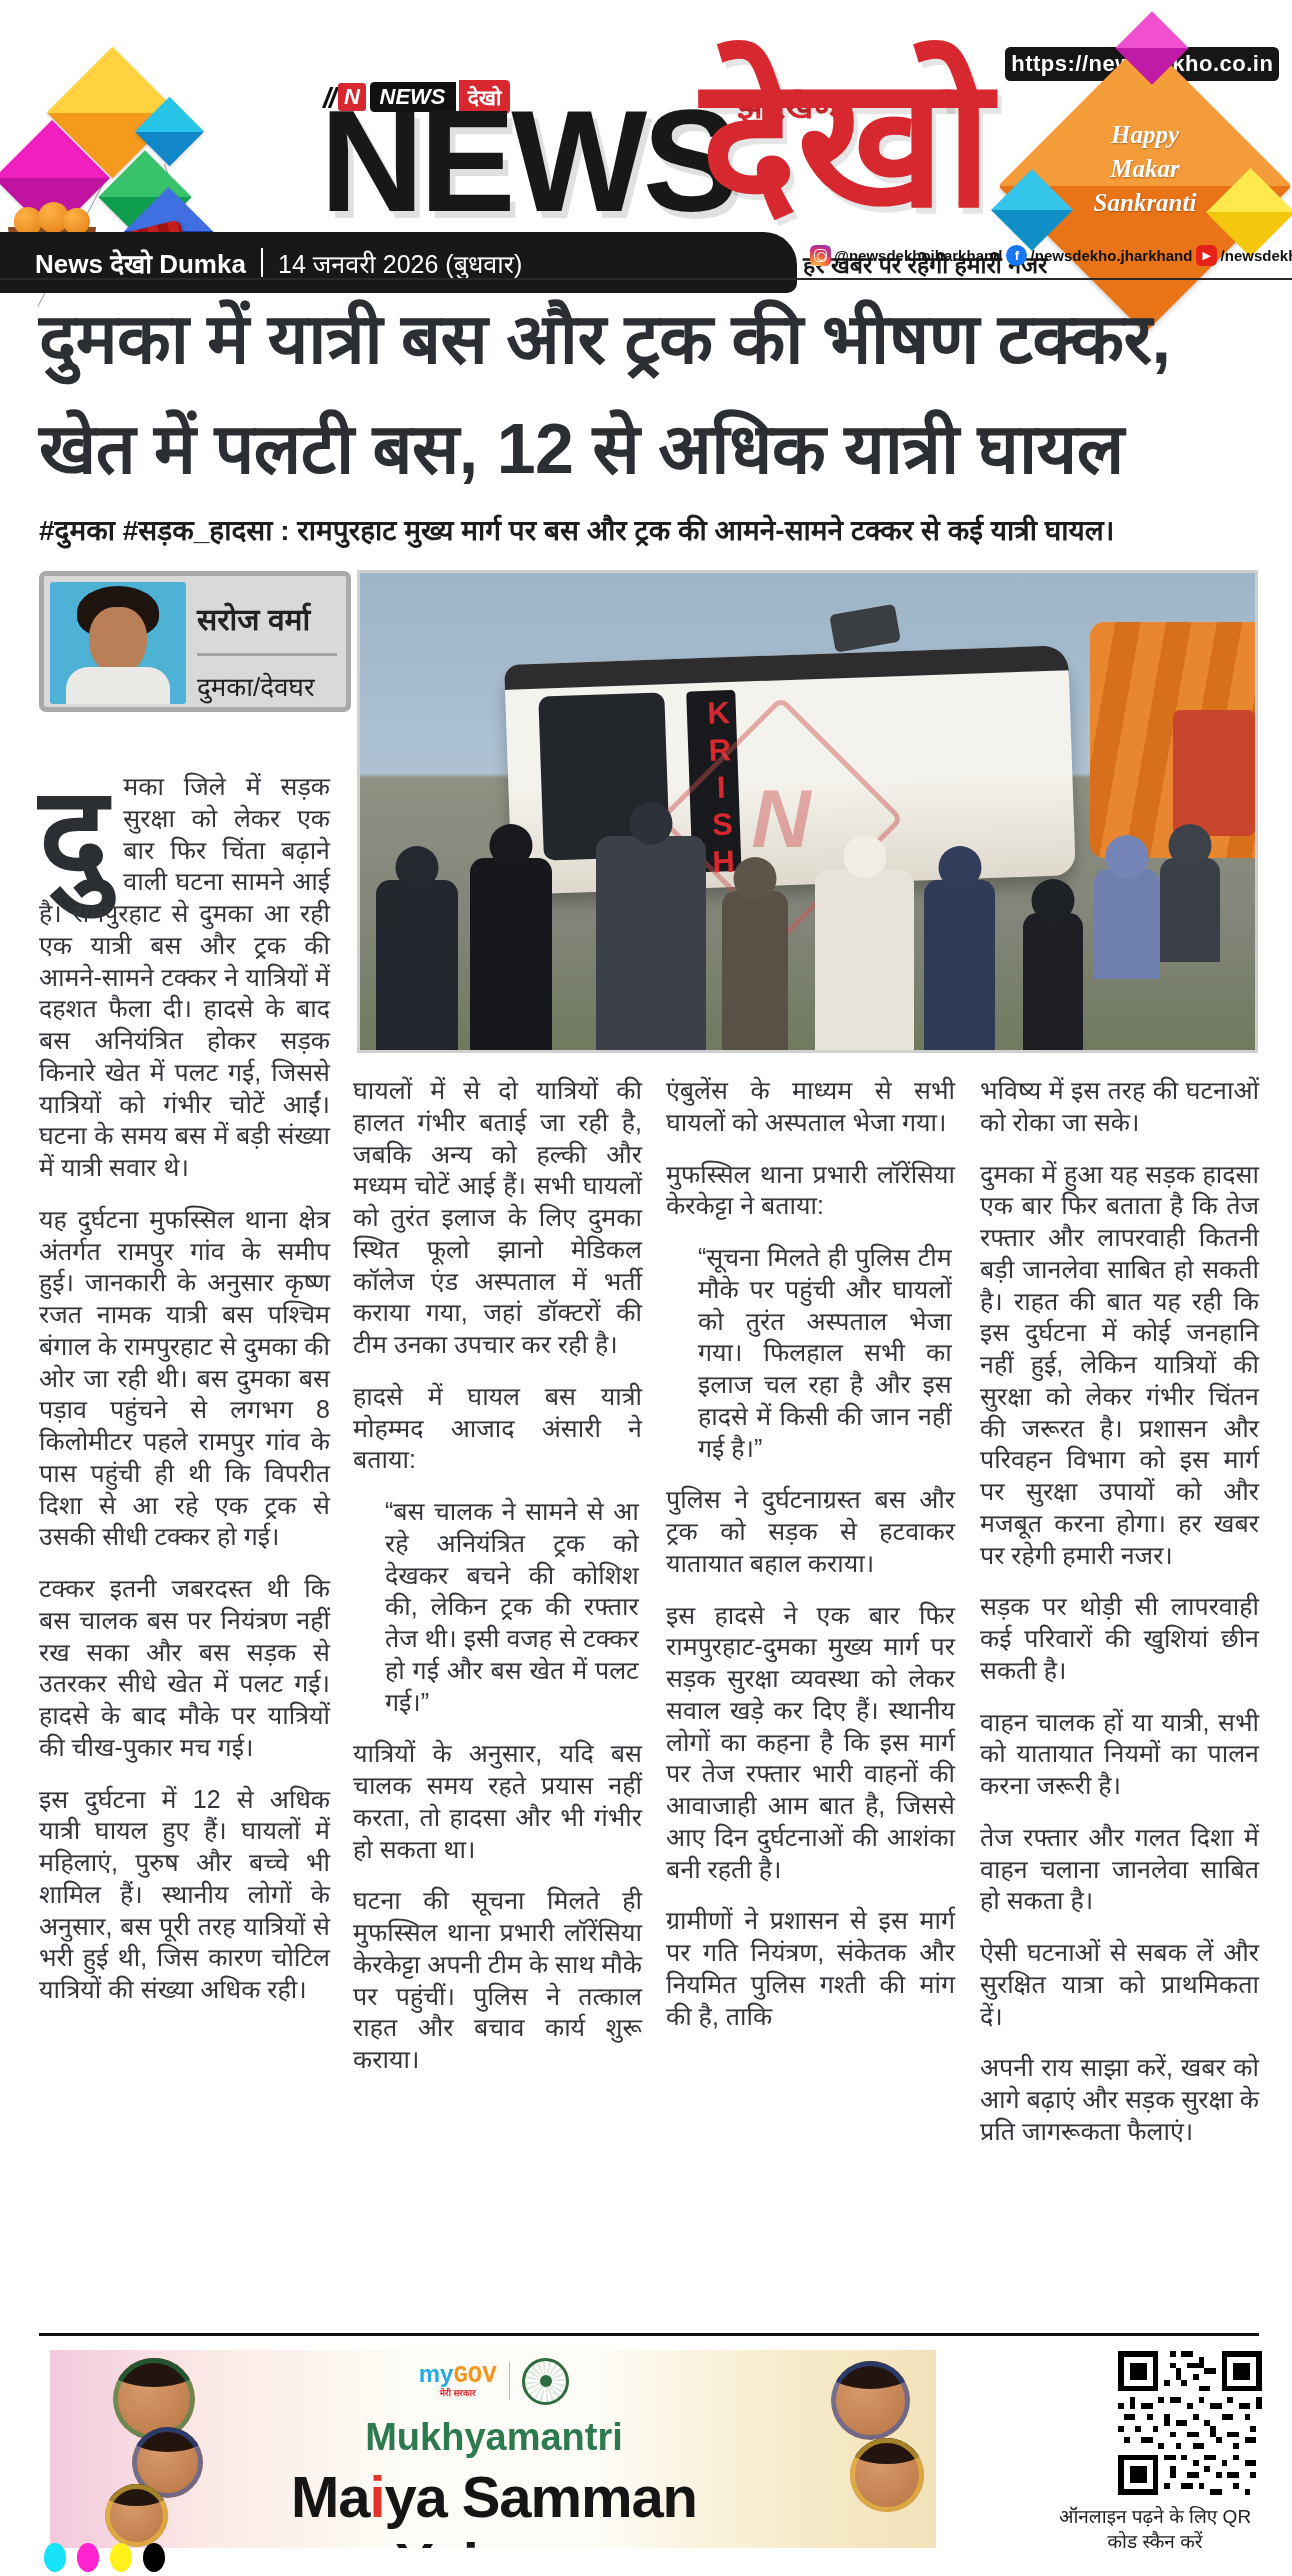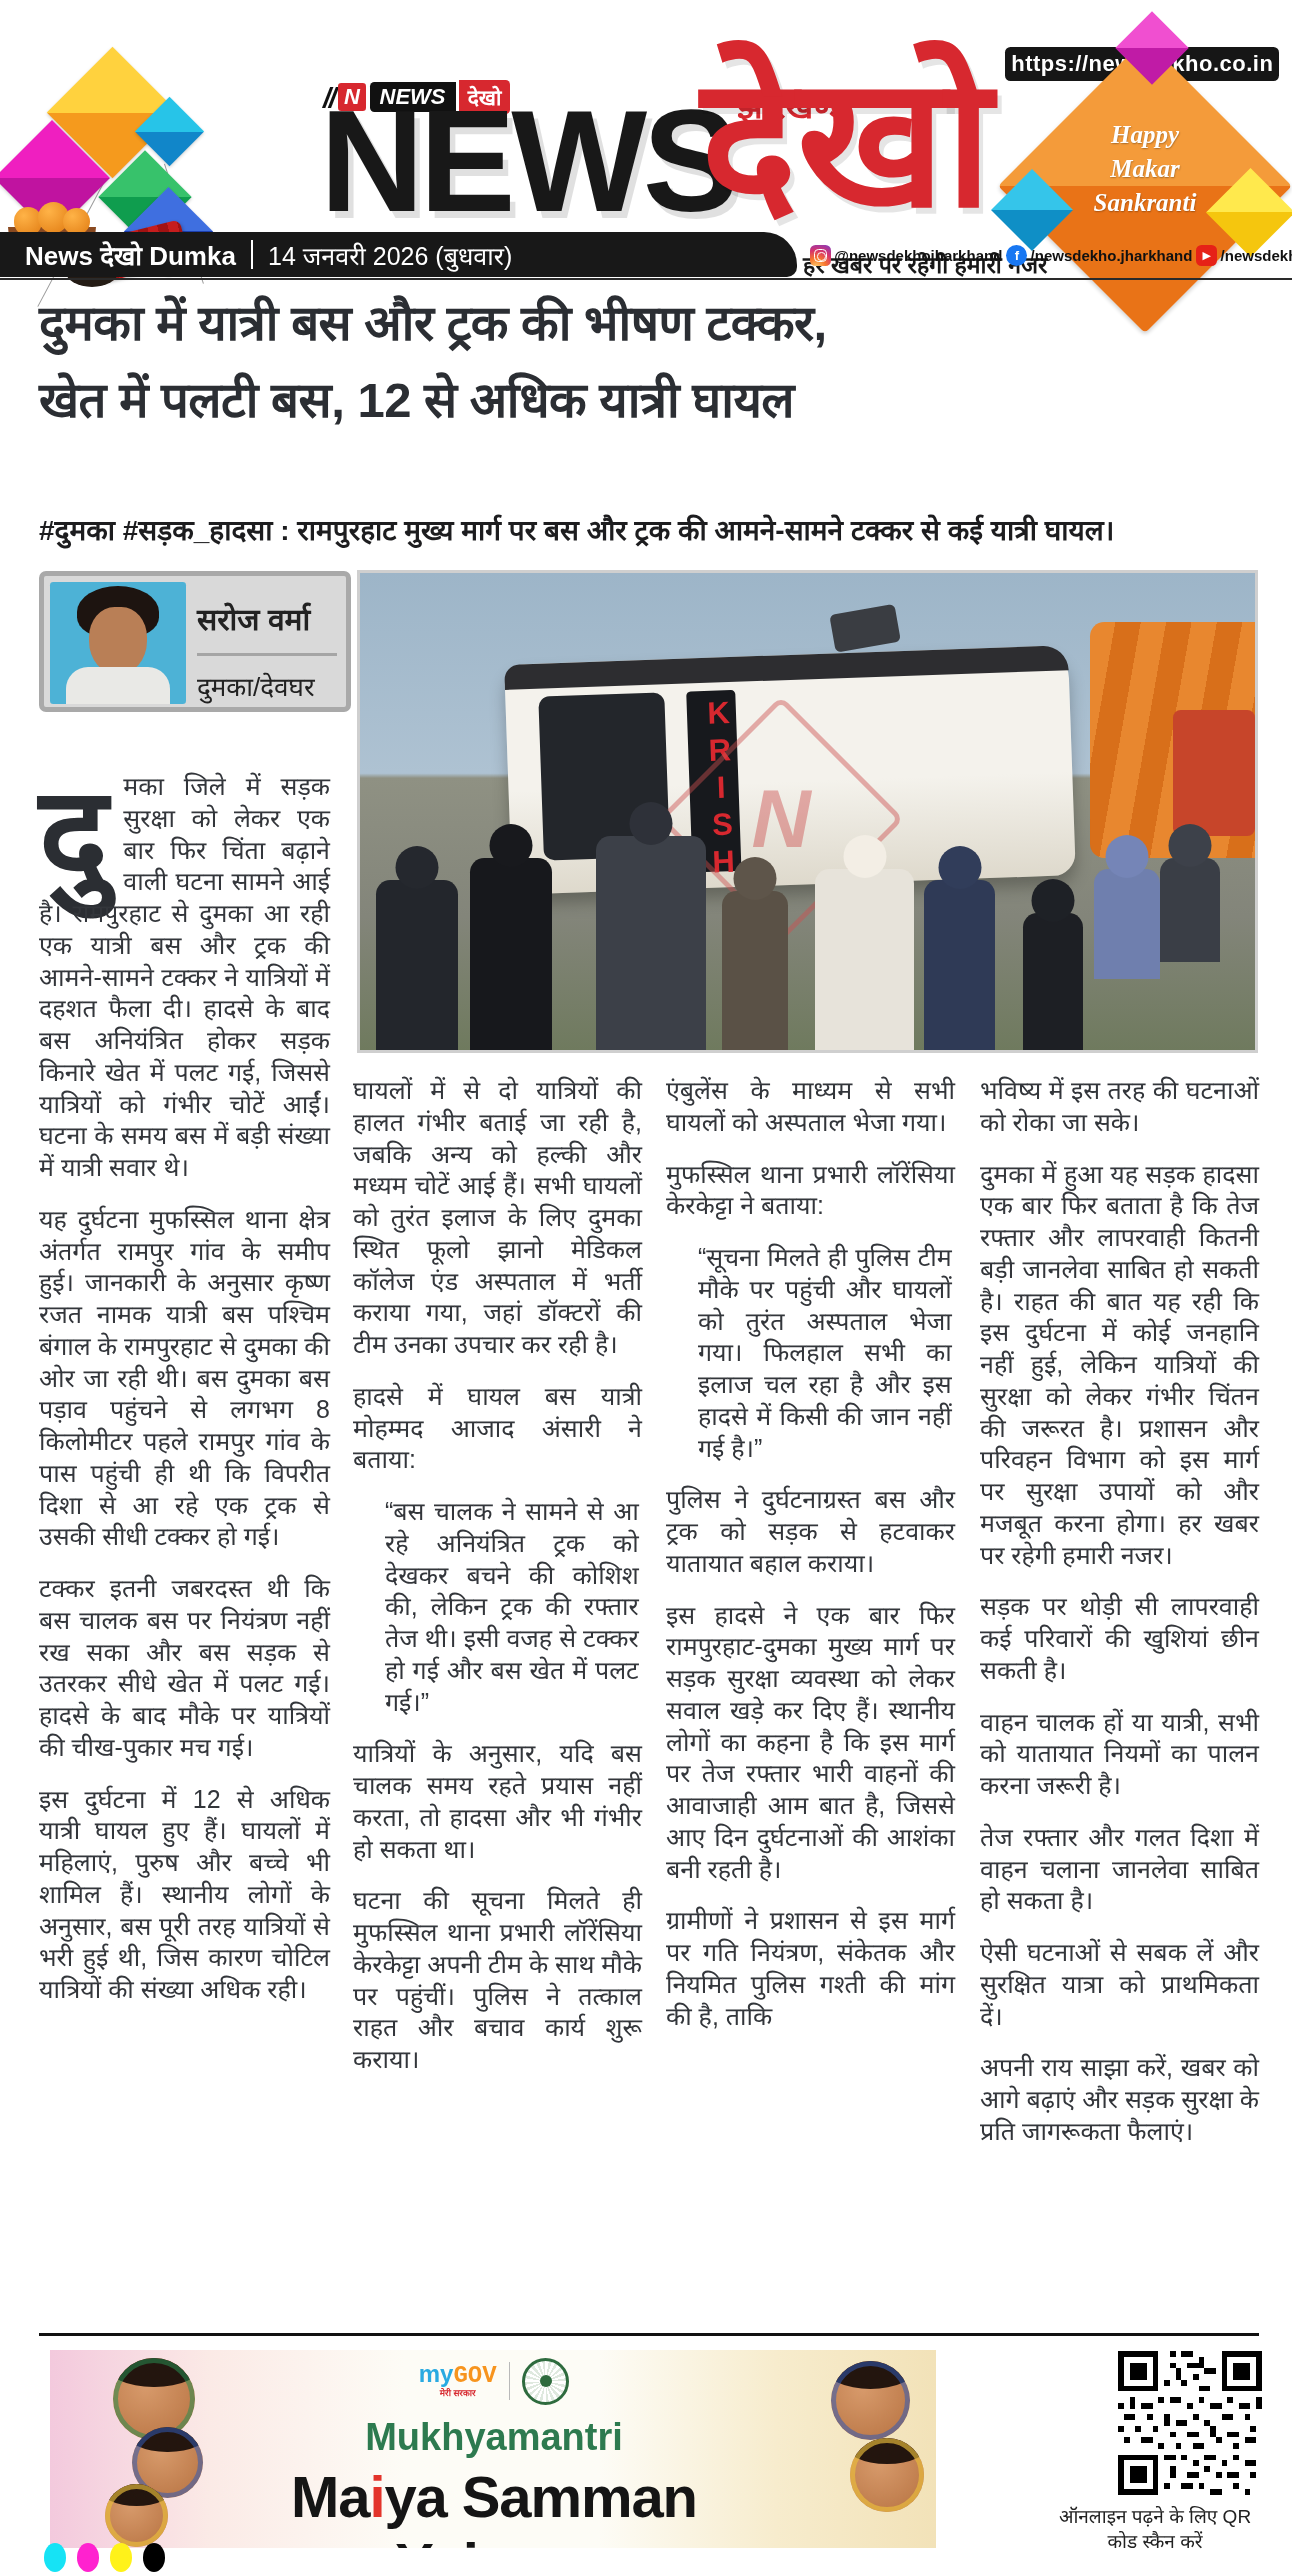--- a/index.html
+++ b/index.html
@@ -57,39 +57,39 @@
     position:absolute;left:1041px;top:118px;width:208px;text-align:center;color:#fff;
     font-family:"Liberation Serif","DejaVu Serif",serif;font-style:italic;font-weight:bold;
     font-size:25px;line-height:1.35;text-shadow:0.5px 1.1px 1.6px rgba(0,0,0,.3);
   }
   .kr-small{position:absolute;transform:rotate(45deg);}
   .kr1{left:1003px;top:181px;width:58px;height:58px;background:linear-gradient(135deg,#35c5ea 50%,#0f8fc6 50%);}
   .kr2{left:1219px;top:181px;width:63px;height:63px;background:linear-gradient(135deg,#ffe94d 50%,#f5c60e 50%);}
   .kr3{left:1126px;top:22px;width:52px;height:52px;background:linear-gradient(135deg,#f04fd0 50%,#c01ba6 50%);}
   
   .edition-bar{
-    position:absolute;left:0;top:232px;width:797px;height:45px;background:#181818;
-    border-radius:0 33px 10px 0;display:flex;align-items:center;color:#fff;padding-left:25px;box-sizing:border-box;gap:15.3px;
+    position:absolute;left:0;top:232px;width:797px;height:61px;background:#181818;
+    border-radius:0 33px 10px 0;display:flex;align-items:center;color:#fff;padding-left:35px;box-sizing:border-box;gap:15.3px;
   }
   .edition-bar .ed-name{font-size:26px;font-weight:bold;}
   .edition-bar .ed-sep{width:1.6px;height:28.5px;background:#ffffff;}
   .edition-bar .ed-date{font-size:25px;font-weight:normal;}
   .social-row{position:absolute;left:810px;top:245px;width:477px;display:flex;align-items:center;gap:4px;}
   .social-item{display:flex;align-items:center;gap:3.3px;}
   .social-item .handle{font-size:15px;font-weight:bold;color:#111;white-space:nowrap;}
   .sicon{width:21px;height:21px;border-radius:50%;display:flex;align-items:center;justify-content:center;color:#fff;font-weight:900;font-size:13px;flex:0 0 auto;}
   .sicon.ig{border-radius:5.5px;background:radial-gradient(circle at 30% 110%,#ffd776,#f7772e 35%,#d6336c 65%,#8a3ab9 95%);position:relative;}
   .sicon.ig::before{content:"";position:absolute;inset:3.8px;border:1.6px solid #fff;border-radius:4.4px;}
   .sicon.ig::after{content:"";position:absolute;left:7.1px;top:7.1px;width:6.6px;height:6.6px;border:1.6px solid #fff;border-radius:50%;}
   .sicon.fb{background:#1877f2;}
   .sicon.yt{border-radius:5.5px;background:#e62117;font-size:11px;}
   .top-rule{position:absolute;left:0;top:278px;width:1293px;height:2.2px;background:#2a2a2a;}
   
   .headline{position:absolute;left:39px;top:285px;width:1219px;color:#2b2e33;font-weight:900;
-    font-size:49px;line-height:1.57;letter-spacing:-0.5px;}
+    font-size:70px;line-height:1.57;letter-spacing:-0.5px;}
   .subheadline{position:absolute;left:39px;top:510px;width:1219px;font-size:28px;font-weight:bold;color:#1d1d1f;}
   
   .reporter-card{
     position:absolute;left:39px;top:571px;width:312px;height:141px;background:#d9d9d9;
     border:5px solid #a9a9a9;border-radius:7px;box-sizing:border-box;overflow:hidden;
   }
   .reporter-photo{position:absolute;left:5.5px;top:5.5px;width:136px;height:122px;background:#4db2d6;overflow:hidden;border-radius:3.3px;}
   .rp-hair{position:absolute;left:27px;top:4.4px;width:82px;height:52px;background:#1d1410;border-radius:50% 50% 40% 40%;}
   .rp-face{position:absolute;left:39px;top:25px;width:58px;height:68px;background:#b97f56;border-radius:46% 46% 52% 52%;}
   .rp-body{position:absolute;left:16.4px;top:85px;width:104px;height:44px;background:#e9e9e6;border-radius:22px 22px 0 0;}

